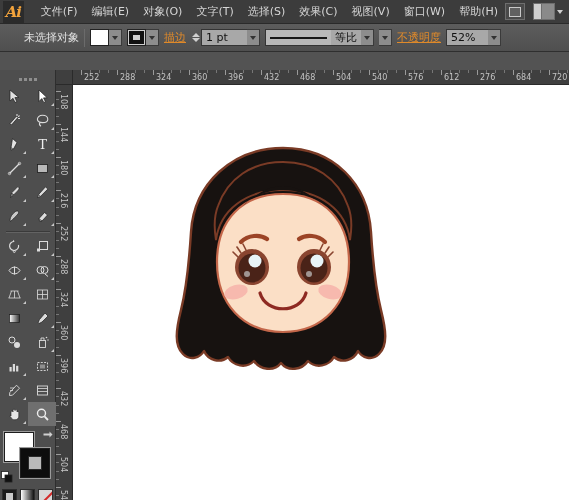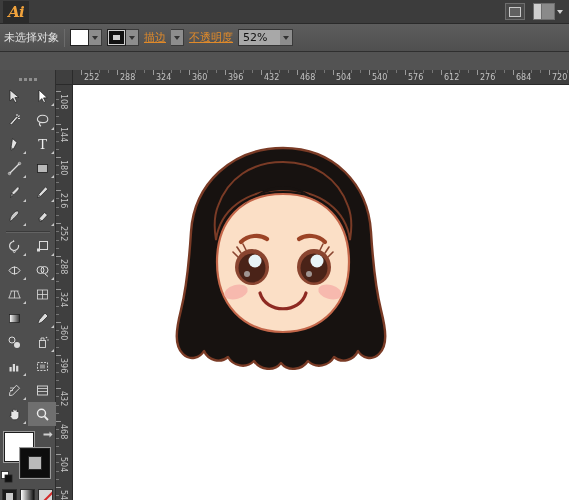--- a/index.html
+++ b/index.html
@@ -259,55 +259,85 @@
   .artboard { position: absolute; inset: 0; background: #ffffff; }
   .artwork { position: absolute; left: 75px; top: 55px; }
 </style>
 </head>
 <body>
 
 <div id="app">
 
   <div class="menubar">
     <div class="ai-logo">Ai</div>
+    <div class="menu-items">
+      <div class="menu-item">文件(F)</div>
+      <div class="menu-item">编辑(E)</div>
+      <div class="menu-item">对象(O)</div>
+      <div class="menu-item">文字(T)</div>
+      <div class="menu-item">选择(S)</div>
+      <div class="menu-item">效果(C)</div>
+      <div class="menu-item">视图(V)</div>
+      <div class="menu-item">窗口(W)</div>
+      <div class="menu-item">帮助(H)</div>
+    </div>
     <div class="menubar-right">
       <div class="mb-icon">
           <span class="gx"></span>
         </div>
       <div class="mb-icon2">
         <span class="ws-box">
             <i></i>
             <i></i>
             <i></i>
           </span>
         <span class="caret-dn"></span>
       </div>
     </div>
   </div>
 
   <div class="optionsbar">
-    <div class="ob-label" style="margin-left:0;">未选择对象</div>
+    <div class="ob-label" style="margin-left:20px;">未选择对象</div>
     <div class="ob-sep"></div>
     <div class="swatch-grp">
       <div class="swatch"></div>
       <div class="drop-btn">
           <span class="tri"></span>
         </div>
     </div>
     <div class="swatch-grp">
       <div class="swatch stroke-sw">
           <span class="inner1">
             <span class="inner2"></span>
           </span>
         </div>
       <div class="drop-btn">
           <span class="tri"></span>
         </div>
     </div>
     <div class="ob-link">描边</div>
+    <div class="combo">
+      <div class="stepper">
+        <span class="up"></span>
+        <span class="dn"></span>
+      </div>
+      <div class="field" style="width:46px;">1 pt</div>
+      <div class="drop-btn">
+          <span class="tri"></span>
+        </div>
+    </div>
+    <div class="combo">
+      <div class="stroke-preview">
+          <span class="ln"></span>
+        </div>
+      <div class="field" style="border-left:none;border-right:none;">等比</div>
+      <div class="drop-btn">
+          <span class="tri"></span>
+        </div>
+    </div>
     <div class="combo">
       <div class="drop-btn">
           <span class="tri"></span>
         </div>
     </div>
     <div class="ob-link">不透明度</div>
     <div class="combo">
       <div class="field" style="width:42px;">52%</div>
       <div class="drop-btn">
           <span class="tri"></span>

